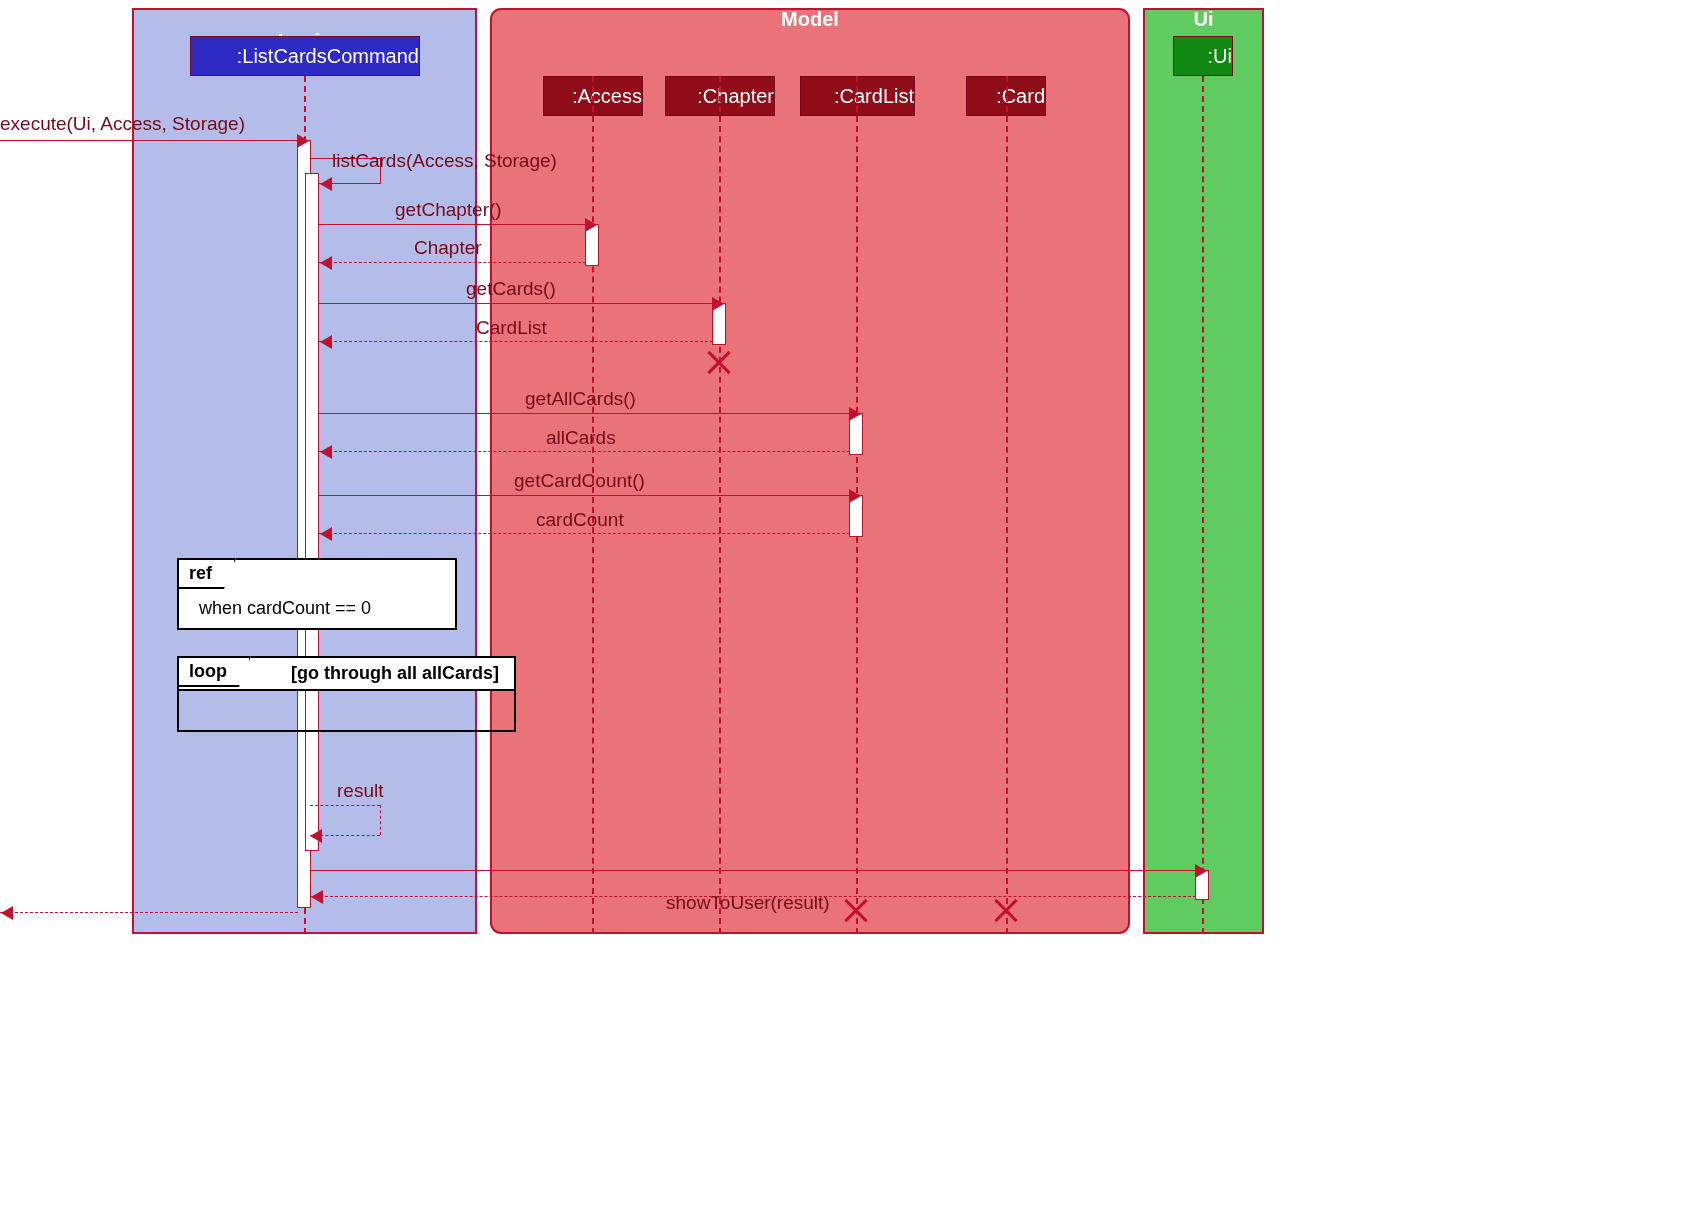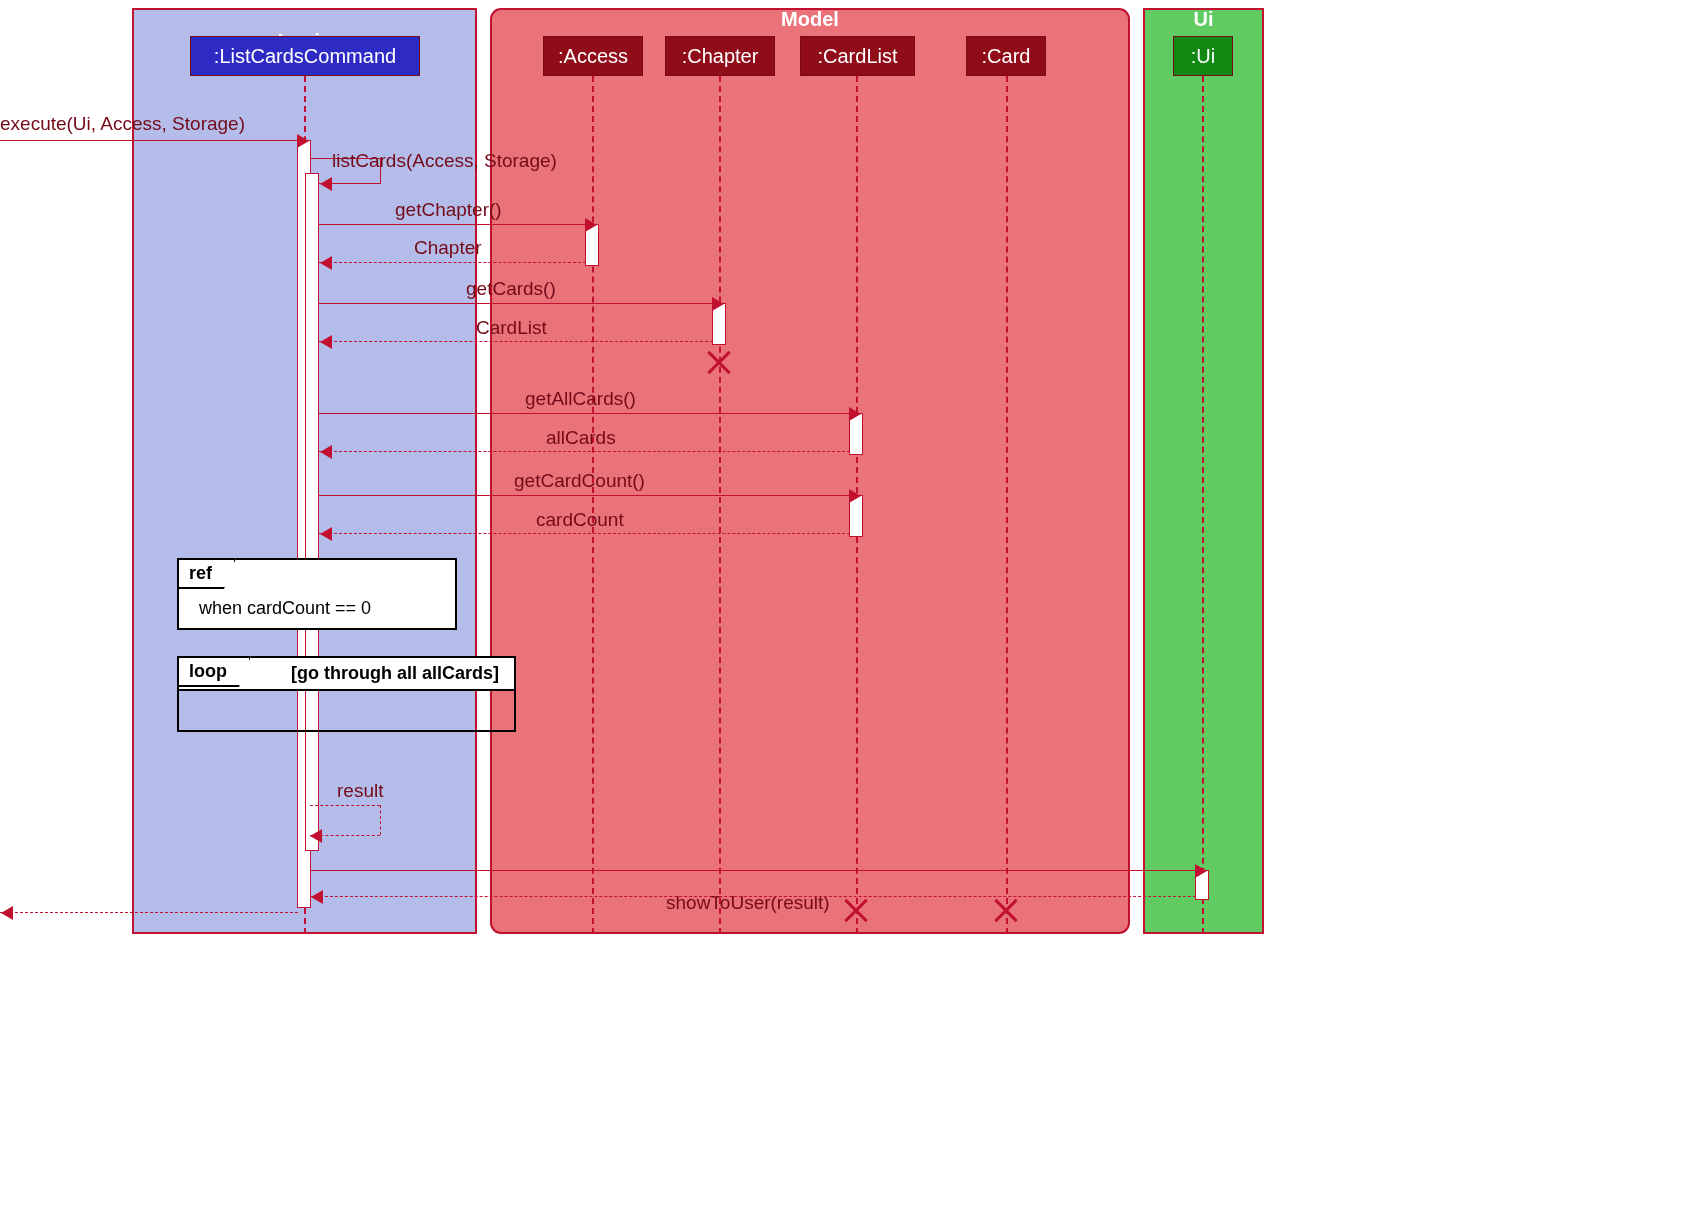--- a/index.html
+++ b/index.html
@@ -10,23 +10,23 @@
   .pkg { position: absolute; border: 2px solid #c21130; }
   .pkg-label { position: absolute; top: -2px; left: 50%; transform: translateX(-50%); font-weight: bold; font-size: 20px; padding: 0 4px; }
   .pkg-logic { left: 132px; top: 8px; width: 345px; height: 926px; background: #b4bdea; }
   .pkg-logic .pkg-label { color: #fff; margin-top: 22px; }
   .pkg-model { left: 490px; top: 8px; width: 640px; height: 926px; background: #ea7379; border-radius: 11px; }
   .pkg-model .pkg-label { color: #fff; }
   .pkg-ui { left: 1143px; top: 8px; width: 121px; height: 926px; background: #60cb60; }
   .pkg-ui .pkg-label { color: #fff; }
 
   
-  .part { position: absolute; top: 36px; height: 40px; display: flex; align-items: center; justify-content: center; color: #fff; font-size: 20px; font-weight: 400; border: 1px solid #7a0a18; }
+  .part { position: absolute; top: 36px; height: 40px; display: flex; align-items: center; justify-content: flex-end; color: #fff; font-size: 20px; font-weight: 400; border: 1px solid #7a0a18; }
   .part-logic { background: #2d2bc3; }
-  .part-model { background: #900c19; }
+  .part-model { background: #900c19; margin-top: 40px; }
   .part-ui { background: #118811; }
 
   
   .lifeline { position: absolute; top: 76px; width: 0; height: 858px; border-left: 2px dashed #c21130; }
 
   
   .act { position: absolute; width: 14px; background: #fff; border: 1.5px solid #c21130; }
 
   
   .line-s { position: absolute; height: 0; border-top: 1.5px solid #c21130; }

